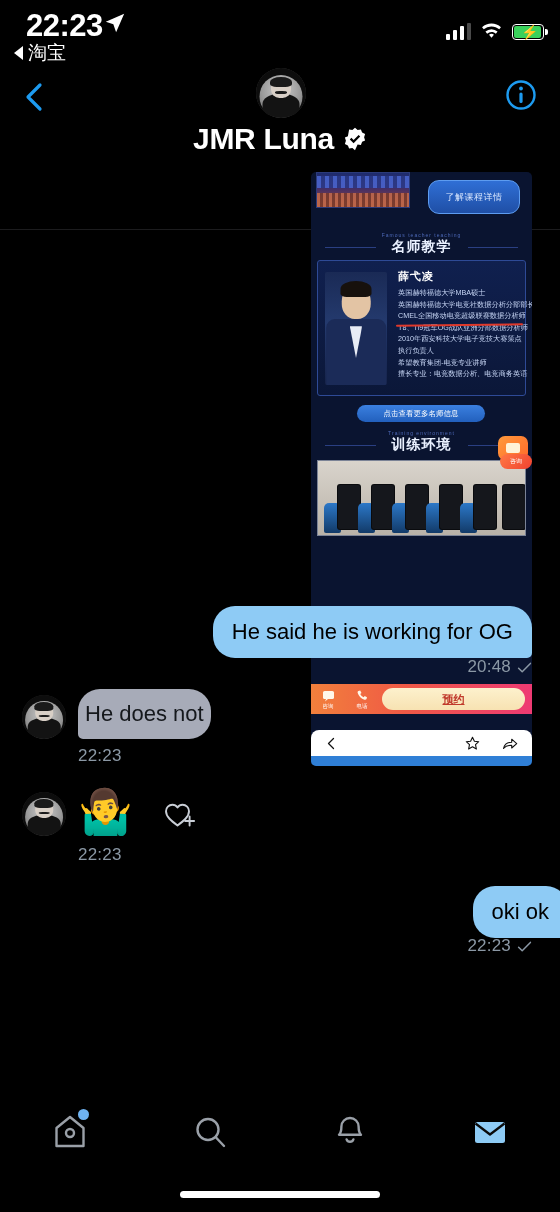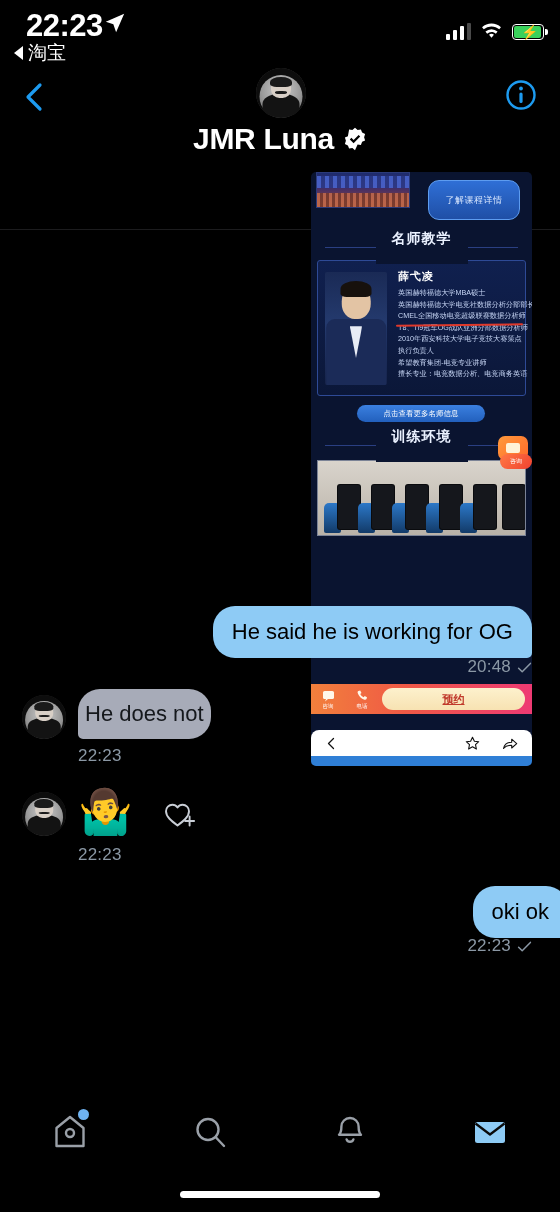--- a/index.html
+++ b/index.html
@@ -101,29 +101,29 @@
     content:''; position:absolute; left:0; right:0; bottom:0; height:40%;
     background:repeating-linear-gradient(90deg,#c46a4a 0 3px,#7a3a2a 3px 6px);
     opacity:.85;
   }
   .pv-topimg::before {
     content:''; position:absolute; left:0; right:0; top:10%; height:35%;
     background:repeating-linear-gradient(90deg,#4a6ad8 0 4px,#2a3a88 4px 8px);
     opacity:.8;
   }
   .pv-cta1 {
-    position:absolute; right:12px; top:8px; width:92px; height:40px;
+    position:absolute; right:12px; top:8px; width:92px; height:34px;
     background:linear-gradient(180deg,#2f6fd6,#1f4fa6);
     border:1px solid #5d9cf0; border-radius:11px;
     display:flex; align-items:center; justify-content:center;
     color:#dce9ff; font-size:9px; letter-spacing:.5px;
   }
   .pv-sect {
     position:absolute; left:0; width:221px; height:34px;
-    display:flex; justify-content:center;
+    display:flex; align-items:center; justify-content:center;
   }
   .pv-sect-line { position:absolute; left:14px; right:14px; top:50%; height:1px; background:#2a3f82; }
   .pv-sect-txt {
     position:relative; z-index:2; background:#0a1430; padding:0 16px;
     color:#eaf1ff; font-size:14px; font-weight:700; letter-spacing:1px;
   }
   .pv-sect-sub {
     position:absolute; top:2px; left:0; width:221px; text-align:center;
     color:#4d69b8; font-size:5px; letter-spacing:1px;
   }

